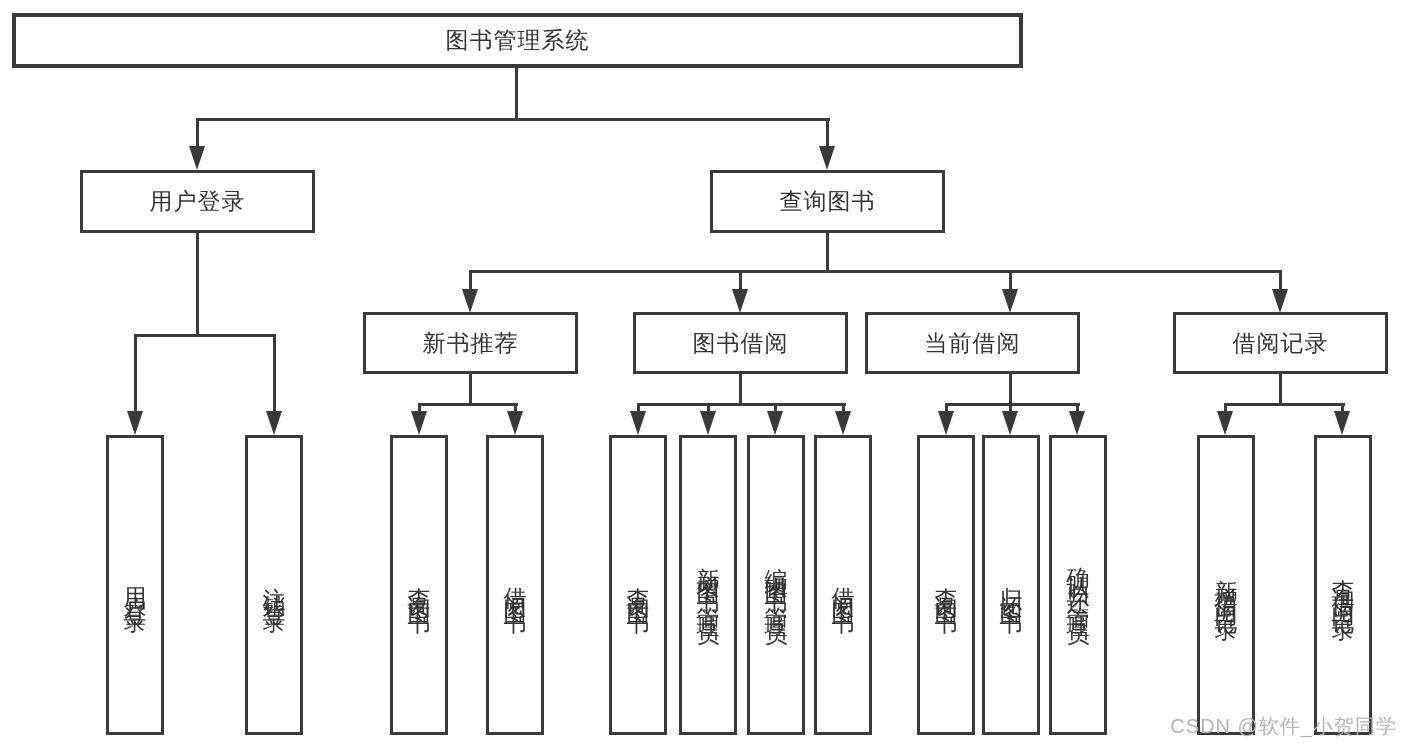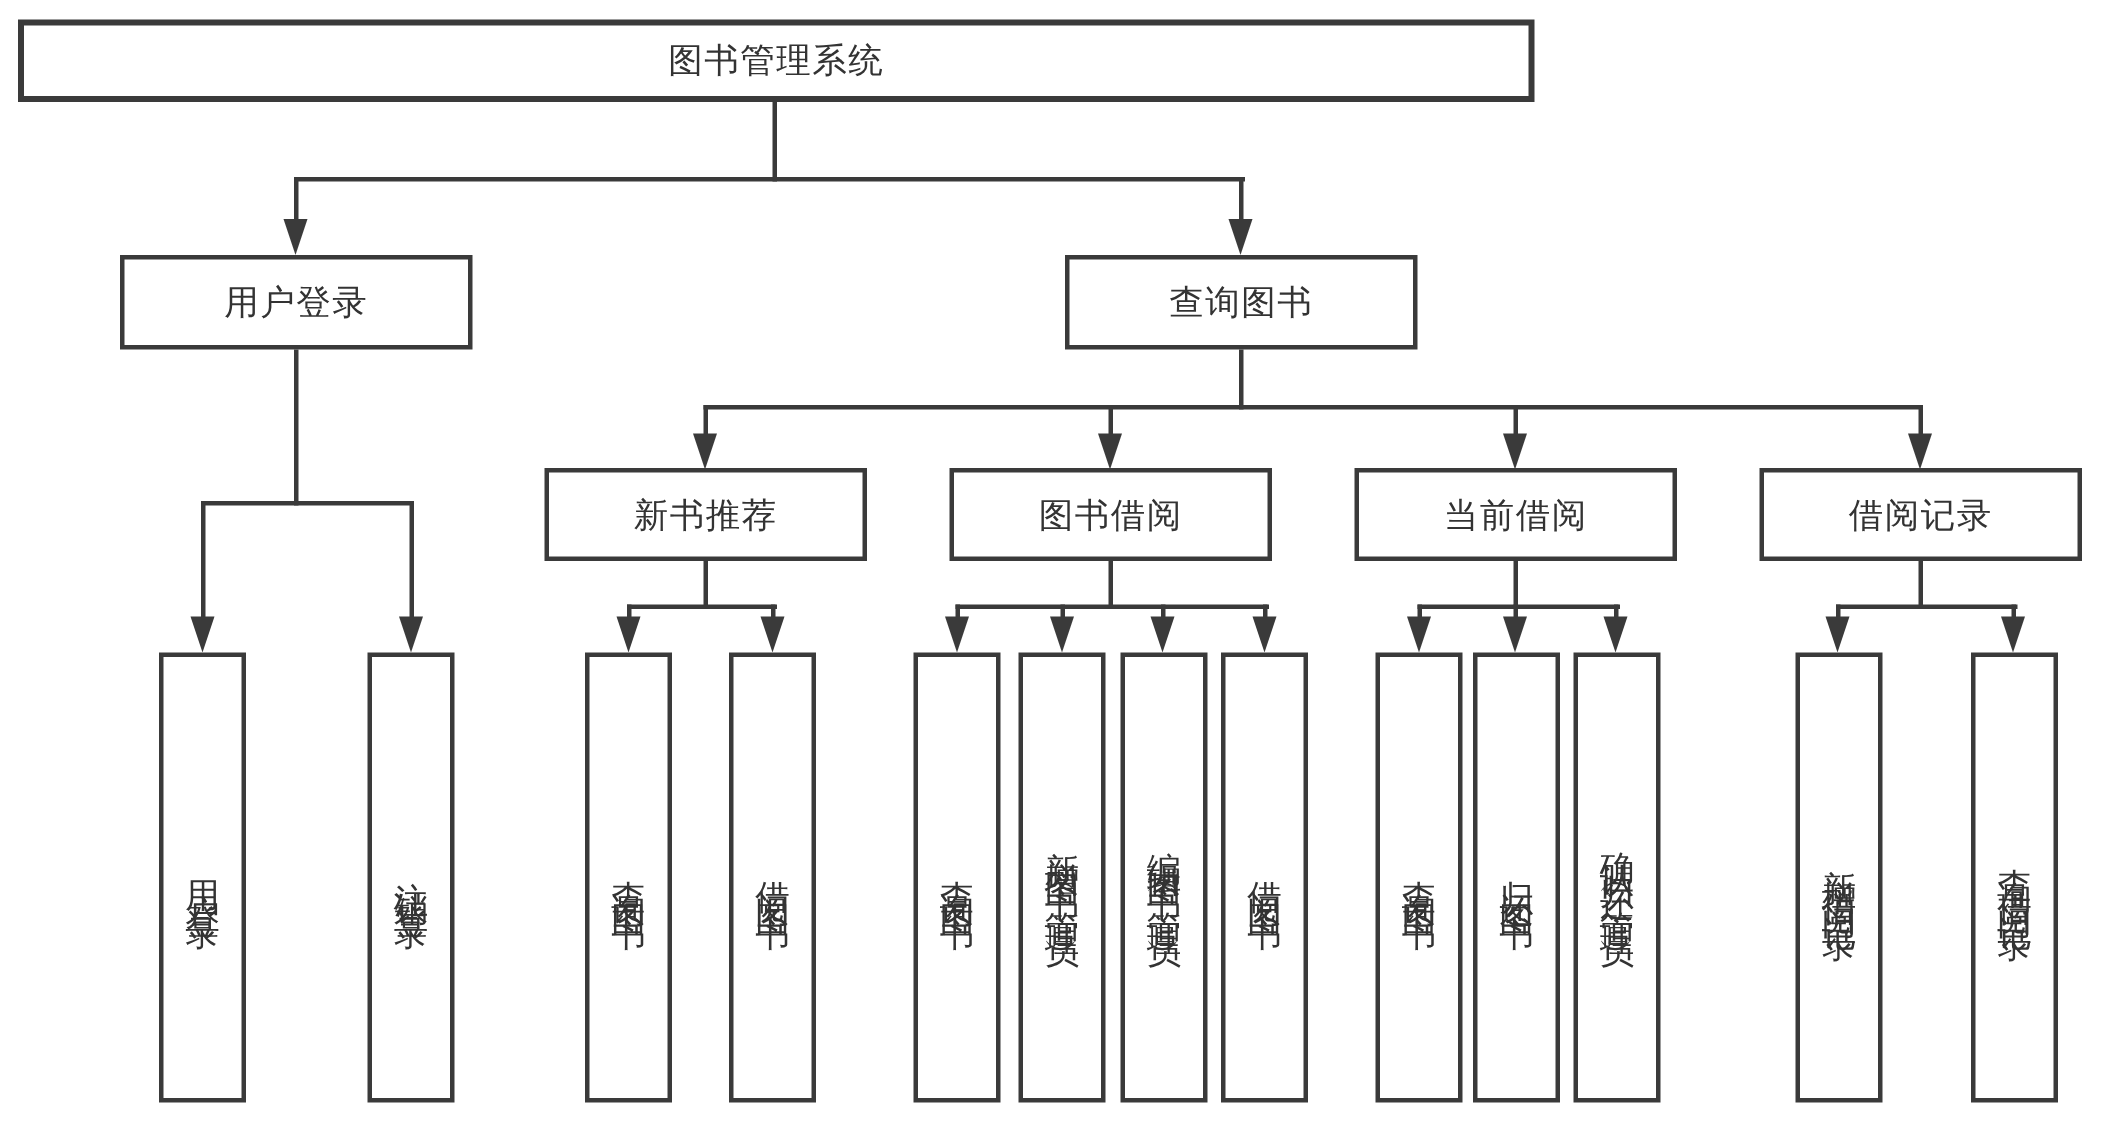--- a/index.html
+++ b/index.html
@@ -65,21 +65,21 @@
   <div class="vline" style="left:739px;  top:270px; height:21px;"></div>
   <div class="vline" style="left:1009px; top:270px; height:21px;"></div>
   <div class="vline" style="left:1279px; top:270px; height:21px;"></div>
   <div class="arrow" style="left:462px;  top:289px;"></div>
   <div class="arrow" style="left:732px;  top:289px;"></div>
   <div class="arrow" style="left:1002px; top:289px;"></div>
   <div class="arrow" style="left:1272px; top:289px;"></div>
 
   <div class="node" style="left:633px; top:312px; width:215px; height:62px;">图书借阅</div>
   <div class="node" style="left:363px; top:312px; width:215px; height:62px;">新书推荐</div>
-  <div class="node" style="left:903px; top:312px; width:215px; height:62px;">当前借阅</div>
+  <div class="node" style="left:865px; top:312px; width:215px; height:62px;">当前借阅</div>
   <div class="node" style="left:1173px; top:312px; width:215px; height:62px;">借阅记录</div>
 
   <div class="vline" style="left:469px; top:374px; height:32px;"></div>
   <div class="hline" style="left:418px; top:403px; width:100px;"></div>
   <div class="vline" style="left:418px; top:403px; height:10px;"></div>
   <div class="vline" style="left:514px; top:403px; height:10px;"></div>
   <div class="arrow" style="left:411px; top:411px;"></div>
   <div class="arrow" style="left:507px; top:411px;"></div>
 
   <div class="vline" style="left:739px; top:374px; height:32px;"></div>
@@ -120,14 +120,15 @@
   <div class="leaf" style="left:747px;">编辑图书（管理员）</div>
   <div class="leaf" style="left:814px;">借阅图书</div>
 
   <div class="leaf" style="left:917px;">查询图书</div>
   <div class="leaf" style="left:982px;">归还图书</div>
   <div class="leaf" style="left:1049px;">确认归还（管理员）</div>
 
   <div class="leaf" style="left:1197px;">新增借阅记录</div>
   <div class="leaf" style="left:1314px;">查询借阅记录</div>
 
+  <div class="watermark">CSDN @软件_小贺同学</div>
 
 </div>
 
 </body></html>

